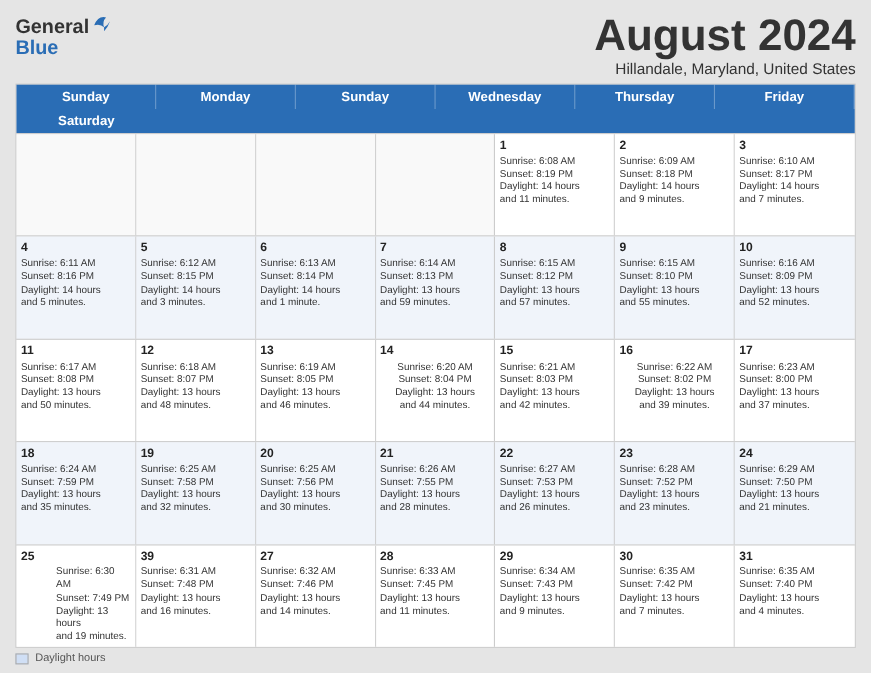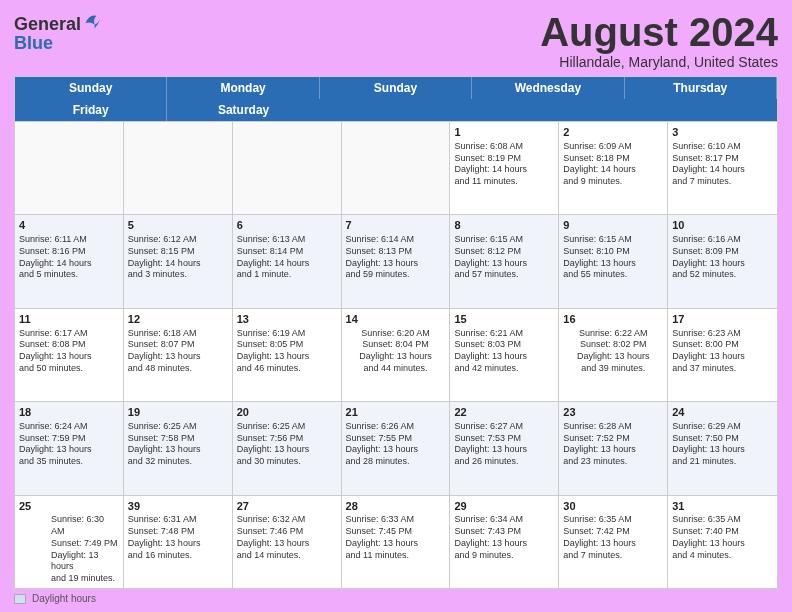--- a/index.html
+++ b/index.html
@@ -6,21 +6,21 @@
     body {
       font-family: Arial, sans-serif;
       background: #fff;
       width: 792px;
       height: 612px;
       overflow: hidden;
     }
     .page {
       width: 792px;
       height: 612px;
-      background: #f0abfc;
+      background: #e5e5e5;
       display: flex;
       flex-direction: column;
       padding: 10px 14px 8px 14px;
     }
     .header {
       display: flex;
       justify-content: space-between;
       align-items: flex-start;
       margin-bottom: 6px;
     }
@@ -61,21 +61,21 @@
       color: #333;
     }
     .calendar {
       flex: 1;
       display: flex;
       flex-direction: column;
       border: 1px solid #ccc;
     }
     .cal-header-row {
       display: grid;
-      grid-template-columns: repeat(5, 1fr);
+      grid-template-columns: repeat(6, 1fr);
       background: #2a6db5;
     }
     .cal-header-cell {
       color: #fff;
       font-size: 12px;
       font-weight: bold;
       padding: 4px 4px;
       text-align: center;
       border-right: 1px solid rgba(255,255,255,0.3);
     }

